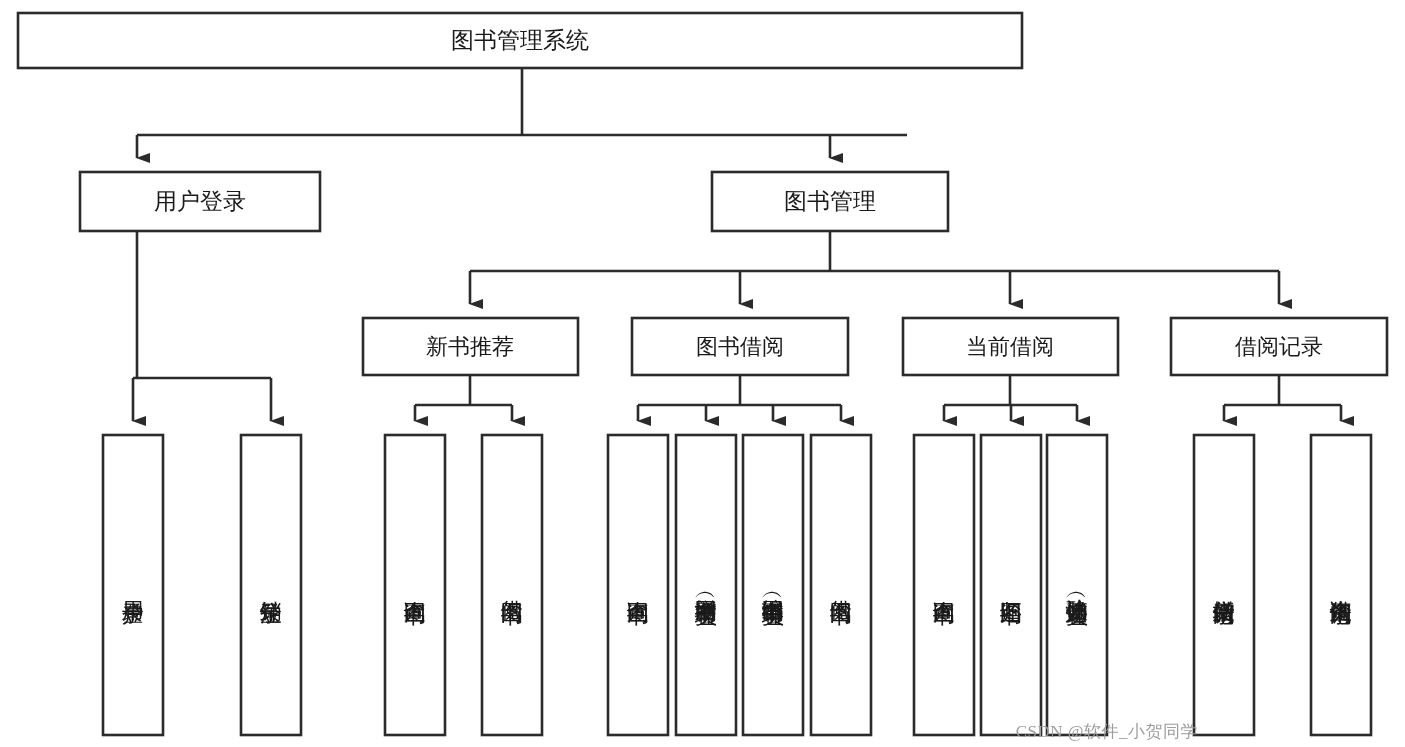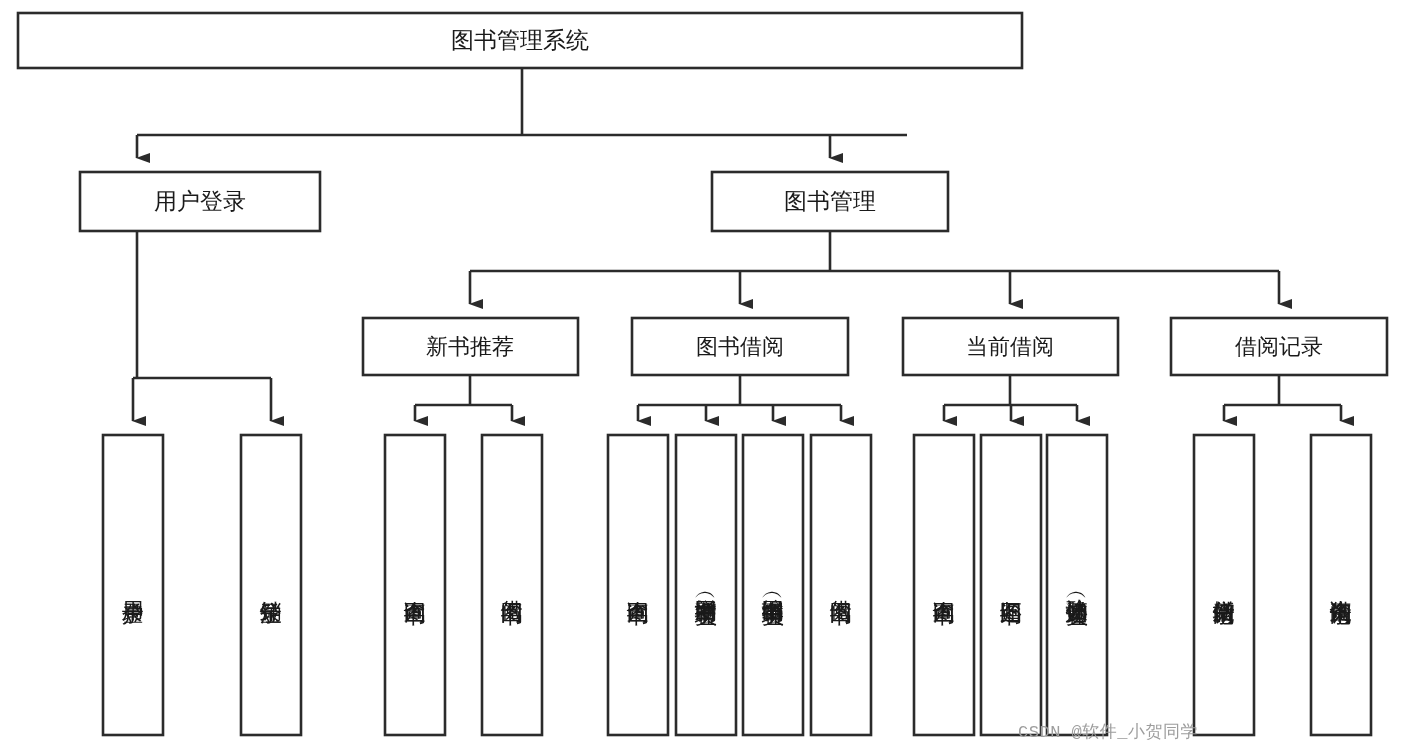--- a/index.html
+++ b/index.html
@@ -13,21 +13,21 @@
   .node-label{font-family:"Liberation Sans","DejaVu Sans",sans-serif;
               fill:#1a1a1a;text-anchor:middle;dominant-baseline:middle;}
   .lbl-h{font-size:23px;}
   .lbl-m{font-size:22px;}
   .vert-label{position:absolute;display:flex;align-items:center;justify-content:center;
       writing-mode:vertical-rl;text-orientation:upright;
       font-size:22px;line-height:1.16;color:#1a1a1a;letter-spacing:1px;
       font-family:"Liberation Sans","DejaVu Sans",sans-serif;
       white-space:nowrap;pointer-events:none;}
   .watermark{position:absolute;right:8px;bottom:4px;font-size:17px;color:#9d9d9d;
-             font-family:Liberation Mono, monospace;letter-spacing:.5px;}
+             font-family:Liberation Serif, serif;letter-spacing:.5px;}
 </style>
 </head>
 <body>
 
 <div id="diagram-root">
 
   <svg id="flow" viewBox="0 0 1405 747">
     <defs>
       <marker id="arrow" viewBox="0 0 12 14" refX="6" refY="13" markerWidth="12" markerHeight="14" orient="auto-start-reverse" markerUnits="userSpaceOnUse">
         <path d="M 1 0 L 11 0 L 6 14 Z" class="arrow-head"></path>

